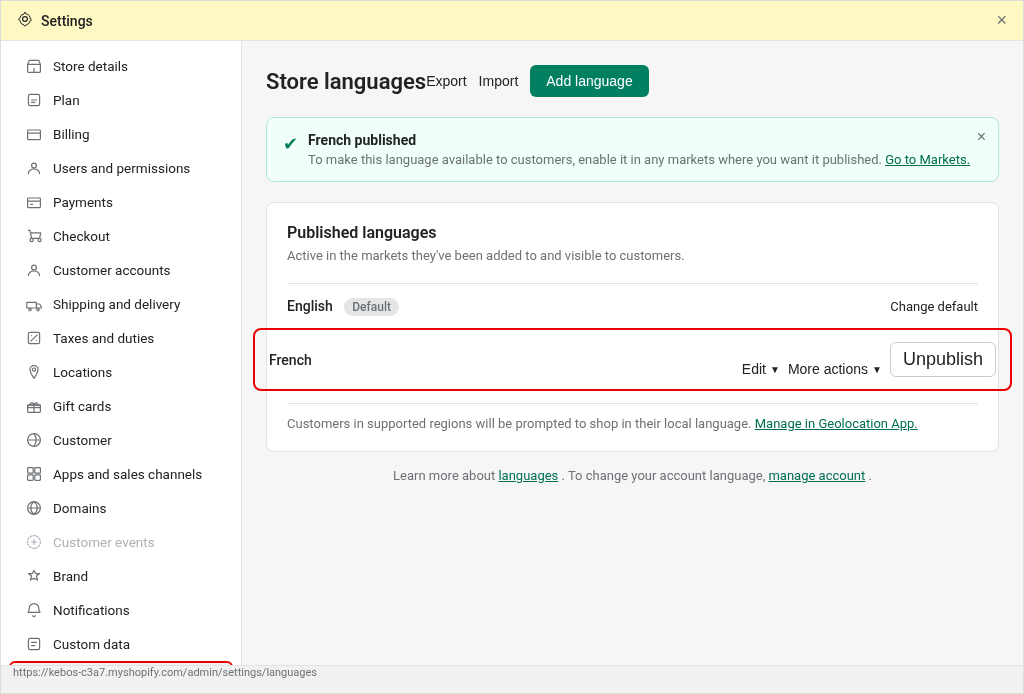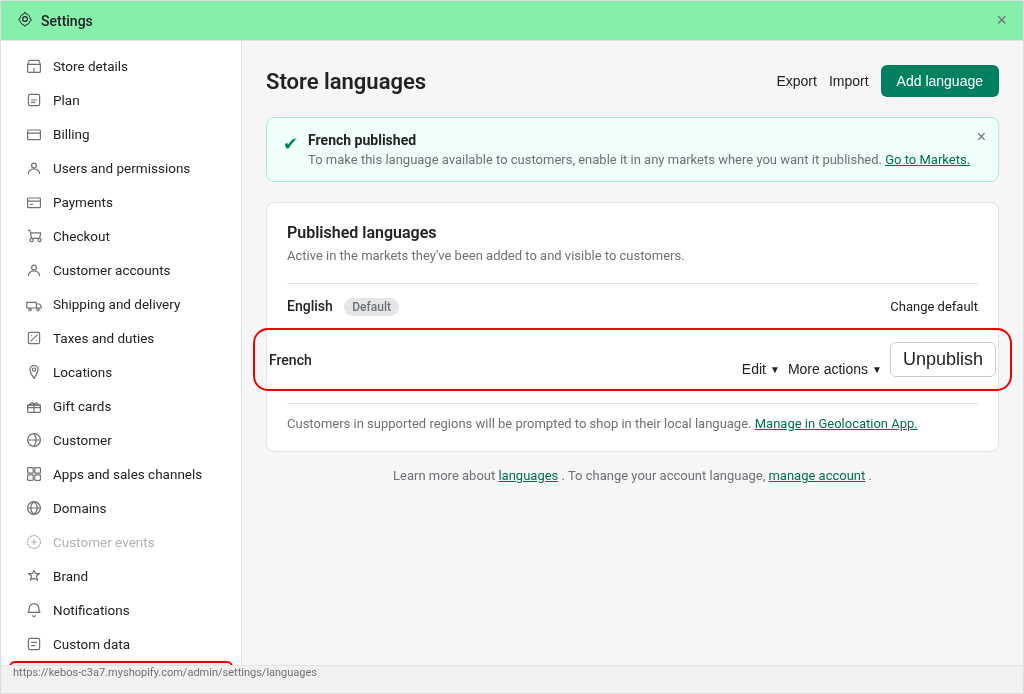--- a/index.html
+++ b/index.html
@@ -1,40 +1,40 @@
 <!DOCTYPE html>
 <html><head>
   <meta charset="utf-8">
   <style>
     * { box-sizing: border-box; margin: 0; padding: 0; }
     body { font-family: -apple-system, BlinkMacSystemFont, 'Segoe UI', Roboto, sans-serif; background: #f1f1f1; font-size: 14px; color: #202223; width: 1024px; height: 694px; overflow: hidden; }
 
     .app-window { width: 1024px; height: 694px; background: #fff; display: flex; flex-direction: column; border: 1px solid #ddd; }
 
-    .title-bar { display: flex; align-items: center; justify-content: space-between; padding: 0 16px; height: 40px; background: #86efac; border-bottom: 1px solid #e1e3e5; flex-shrink: 0; }
+    .title-bar { display: flex; align-items: center; justify-content: space-between; padding: 0 16px; height: 40px; background: #fef9c3; border-bottom: 1px solid #e1e3e5; flex-shrink: 0; }
     .title-bar-left { display: flex; align-items: center; gap: 8px; }
     .title-bar-title { font-size: 14px; font-weight: 500; color: #202223; }
     .title-bar-close { background: none; border: none; cursor: pointer; color: #6d7175; font-size: 18px; }
 
     .main-layout { display: flex; flex: 1; overflow: hidden; }
 
     
     .sidebar { width: 241px; background: #fff; border-right: 1px solid #e1e3e5; overflow-y: auto; flex-shrink: 0; padding: 8px 0; }
     .sidebar-item { display: flex; align-items: center; gap: 10px; padding: 8px 16px; cursor: pointer; color: #202223; text-decoration: none; border-radius: 6px; margin: 0 8px; }
     .sidebar-item.active { background: #f0f0f0; font-weight: 500; }
     .sidebar-item.highlighted { border: 2px solid #e00; border-radius: 6px; }
     .sidebar-item .icon { width: 18px; height: 18px; flex-shrink: 0; color: #6d7175; display: flex; align-items: center; justify-content: center; }
     .sidebar-item .item-label { font-size: 13.5px; }
     .sidebar-item.disabled { color: #adb1b8; cursor: default; }
     .sidebar-item.disabled .icon { color: #adb1b8; }
 
     
     .content { flex: 1; background: #f6f6f7; overflow-y: auto; padding: 24px; }
 
-    .page-header { display: flex; align-items: center; justify-content: space-between; margin-bottom: 20px; }
+    .page-header { display: flex; align-items: center; margin-bottom: 20px; }
     .page-title { font-size: 22px; font-weight: 600; color: #202223; }
     .header-actions { display: flex; align-items: center; gap: 12px; }
     .btn-link { background: none; border: none; cursor: pointer; color: #202223; font-size: 14px; font-weight: 500; text-decoration: none; }
     .btn-primary { background: #008060; color: #fff; border: none; border-radius: 6px; padding: 8px 16px; font-size: 14px; font-weight: 500; cursor: pointer; }
 
     
     .alert-banner { background: #f0fff8; border: 1px solid #aee9d1; border-radius: 8px; padding: 14px 16px; margin-bottom: 20px; display: flex; align-items: flex-start; gap: 10px; position: relative; }
     .alert-icon { color: #008060; font-size: 18px; flex-shrink: 0; margin-top: 1px; }
     .alert-content { flex: 1; }
     .alert-title { font-size: 14px; font-weight: 700; color: #202223; margin-bottom: 4px; }
@@ -50,21 +50,21 @@
     
     .lang-row { display: flex; align-items: center; padding: 14px 0; border-top: 1px solid #e1e3e5; }
     .lang-name { font-size: 14px; font-weight: 500; color: #202223; flex: 1; }
     .badge { background: #e4e5e7; color: #6d7175; border-radius: 10px; padding: 2px 8px; font-size: 12px; margin-left: 8px; }
     .lang-actions { display: flex; align-items: flex-end; gap: 8px; }
     .btn-outline { background: #fff; border: 1px solid #c4cdd5; border-radius: 6px; padding: 6px 12px; font-size: 18px; cursor: pointer; color: #202223; }
     .change-default { color: #202223; font-size: 13px; cursor: pointer; text-decoration: none; }
     .dropdown-btn { display: flex; align-items: center; gap: 4px; background: none; border: none; cursor: pointer; color: #202223; font-size: 14px; }
 
     
-    .french-row { display: flex; align-items: center; padding: 12px 14px; margin: 0 -20px; border: 2px solid #e00; border-radius: 15px; position: relative; }
+    .french-row { display: flex; align-items: center; padding: 12px 14px; margin: 0 -20px; border: 2px solid #e00; border-radius: 8px; position: relative; }
     .french-row .lang-name { flex: 1; font-size: 14px; font-weight: 500; }
 
     .geolocation-note { font-size: 13px; color: #6d7175; margin-top: 12px; padding-top: 12px; border-top: 1px solid #e1e3e5; }
     .geolocation-link { color: #006e52; text-decoration: underline; cursor: pointer; }
 
     
     .footer-note { text-align: center; font-size: 13px; color: #6d7175; margin-top: 16px; }
     .footer-link { color: #006e52; text-decoration: underline; cursor: pointer; }
 
     

